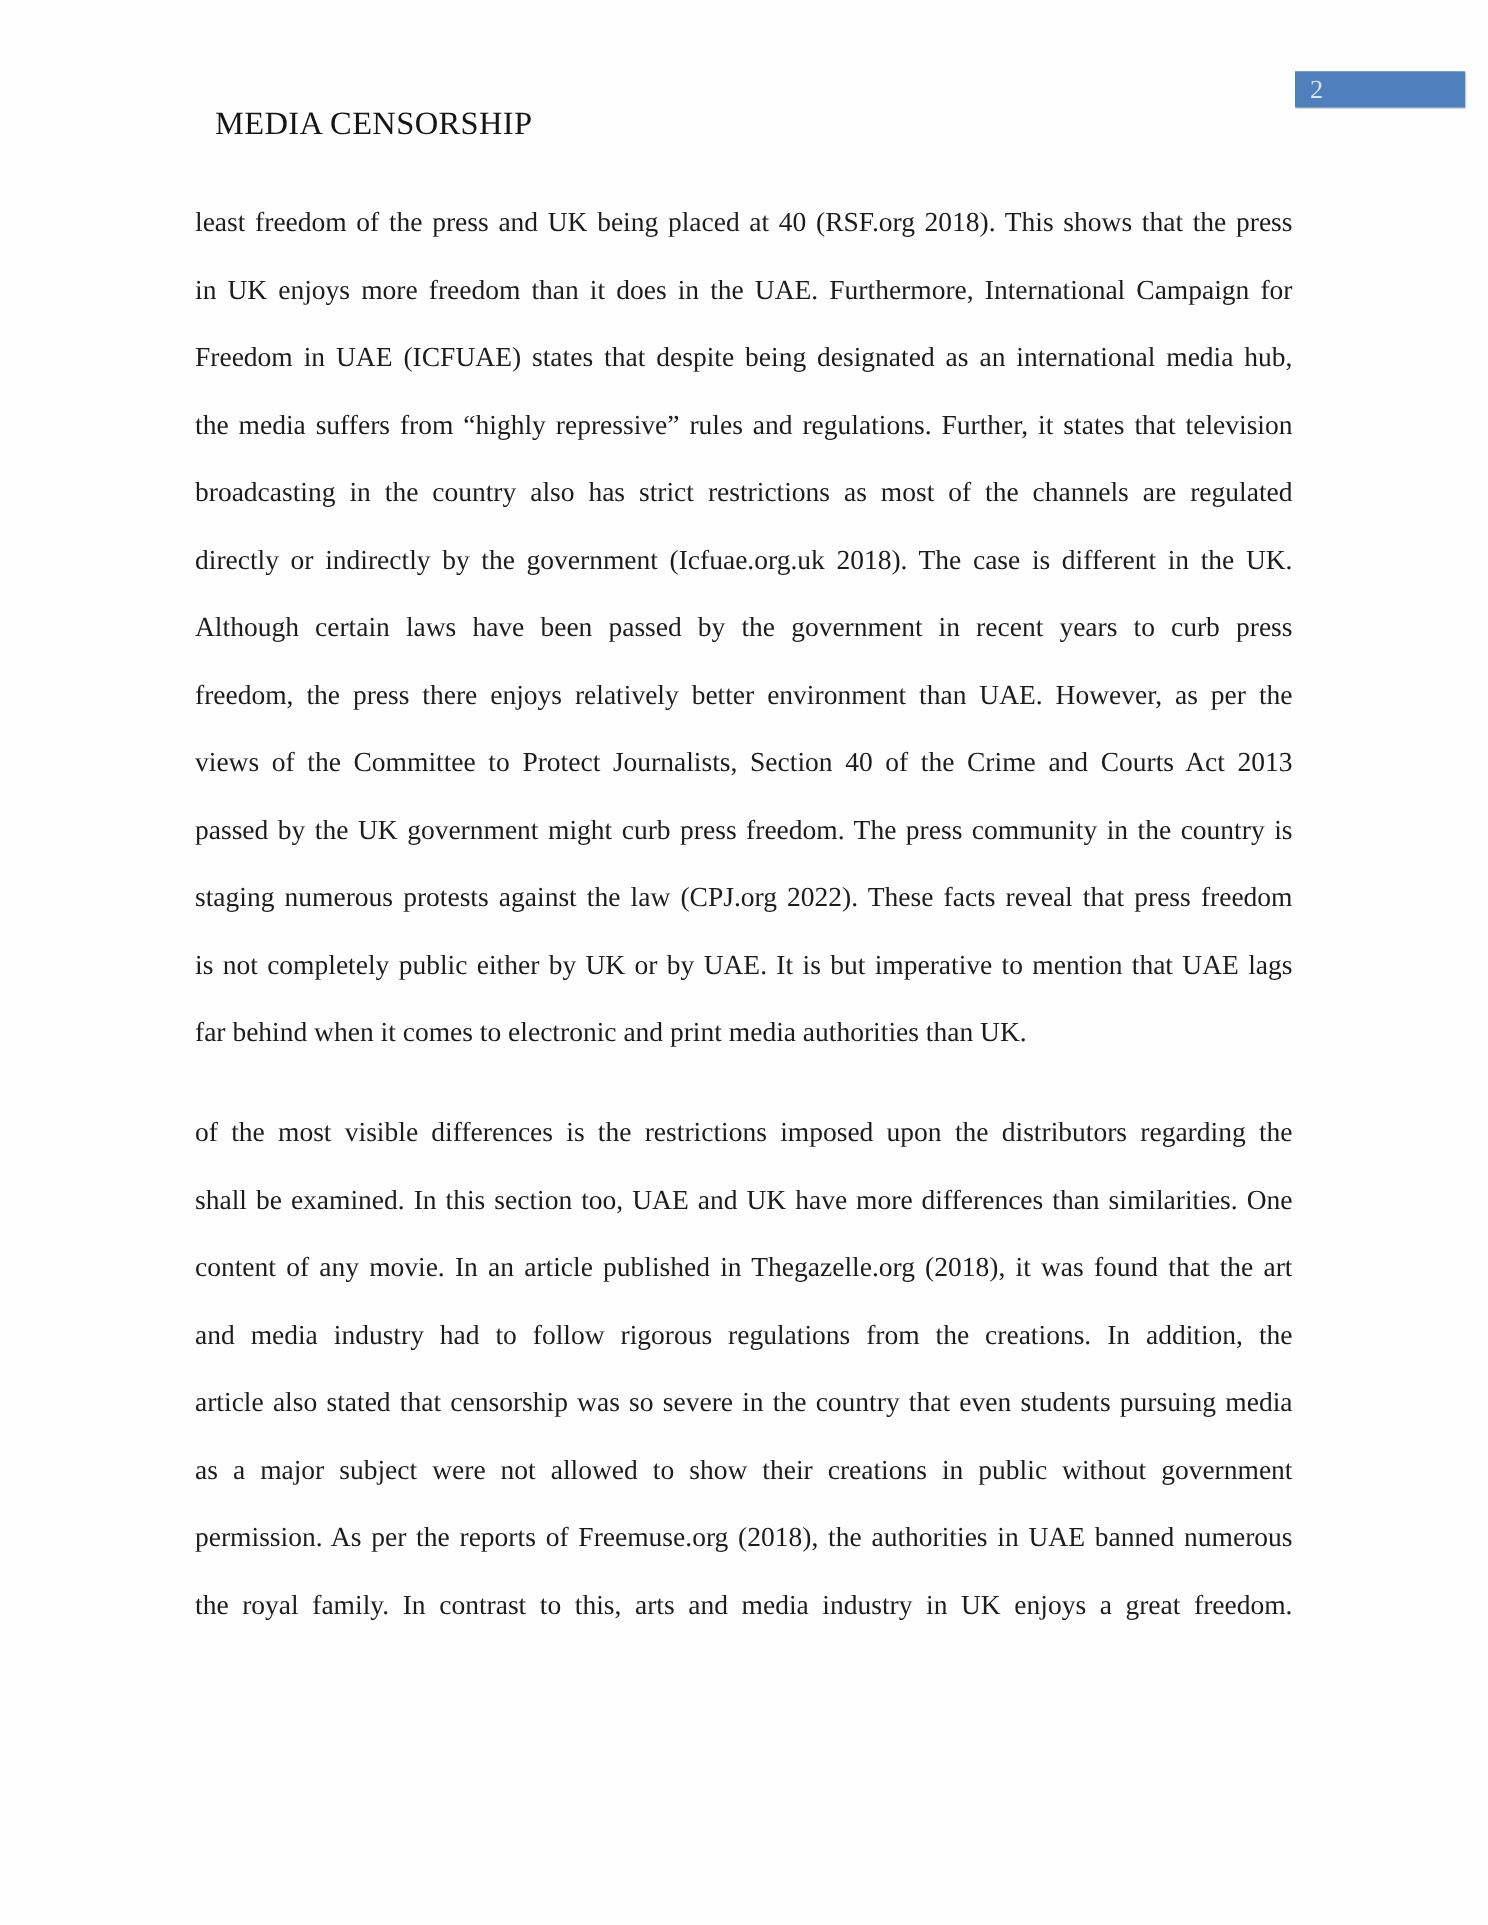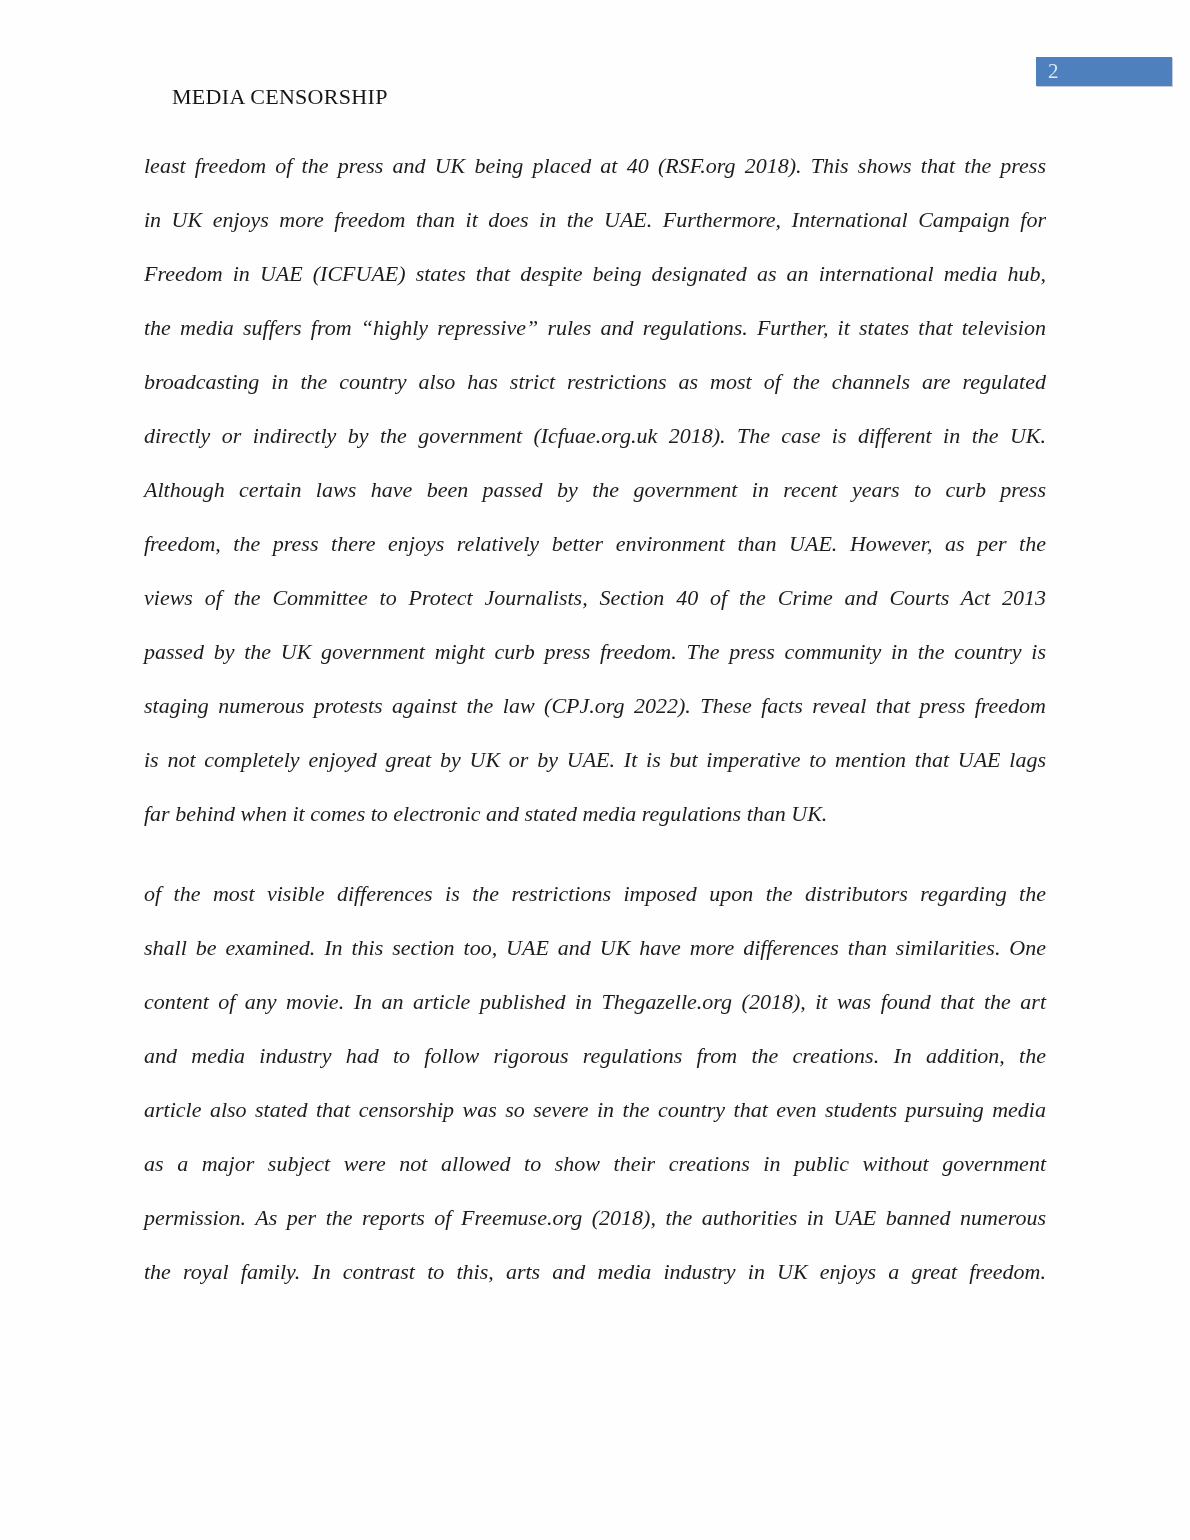--- a/index.html
+++ b/index.html
@@ -31,32 +31,32 @@
   .page-number-badge .num {
     color: #dde7f3;
     font-size: 21px;
     padding-left: 12px;
     line-height: 1;
   }
   .running-head {
     position: absolute;
     left: 172px;
     top: 84px;
-    font-size: 22px;
+    font-size: 26px;
     letter-spacing: 0.3px;
     color: #161616;
     white-space: nowrap;
   }
   .doc-body {
     position: absolute;
     left: 140px;
     top: 135px;
     width: 910px;
   }
-  .paragraph { margin: 4px; font-style: italic; }
+  .paragraph { margin: 16px; }
   .paragraph + .paragraph { margin-top: 26px; }
   .line {
     font-size: 22px;
     line-height: 54px;
     text-align: justify;
     text-align-last: justify;
     white-space: normal;
     color: #1c1c1c;
   }
   .line.last-left {
@@ -84,22 +84,22 @@
       <div class="line">in UK enjoys more freedom than it does in the UAE. Furthermore, International Campaign for</div>
       <div class="line">Freedom in UAE (ICFUAE) states that despite being designated as an international media hub,</div>
       <div class="line">the media suffers from “highly repressive” rules and regulations. Further, it states that television</div>
       <div class="line">broadcasting in the country also has strict restrictions as most of the channels are regulated</div>
       <div class="line">directly or indirectly by the government (Icfuae.org.uk 2018). The case is different in the UK.</div>
       <div class="line">Although certain laws have been passed by the government in recent years to curb press</div>
       <div class="line">freedom, the press there enjoys relatively better environment than UAE. However, as per the</div>
       <div class="line">views of the Committee to Protect Journalists, Section 40 of the Crime and Courts Act 2013</div>
       <div class="line">passed by the UK government might curb press freedom. The press community in the country is</div>
       <div class="line">staging numerous protests against the law (CPJ.org 2022). These facts reveal that press freedom</div>
-      <div class="line">is not completely enjoyed great by UK or by UAE. It is but imperative to mention that UAE lags</div>
-      <div class="line last-left">far behind when it comes to electronic and stated media regulations than UK.</div>
+      <div class="line">is not completely public either by UK or by UAE. It is but imperative to mention that UAE lags</div>
+      <div class="line last-left">far behind when it comes to electronic and print media authorities than UK.</div>
     </div>
 
     <div class="paragraph">
       <div class="line">of the most visible differences is the restrictions imposed upon the distributors regarding the</div>
       <div class="line">shall be examined. In this section too, UAE and UK have more differences than similarities. One</div>
       <div class="line">content of any movie. In an article published in Thegazelle.org (2018), it was found that the art</div>
       <div class="line">and media industry had to follow rigorous regulations from the creations. In addition, the</div>
       <div class="line">article also stated that censorship was so severe in the country that even students pursuing media</div>
       <div class="line">as a major subject were not allowed to show their creations in public without government</div>
       <div class="line">permission. As per the reports of Freemuse.org (2018), the authorities in UAE banned numerous</div>

